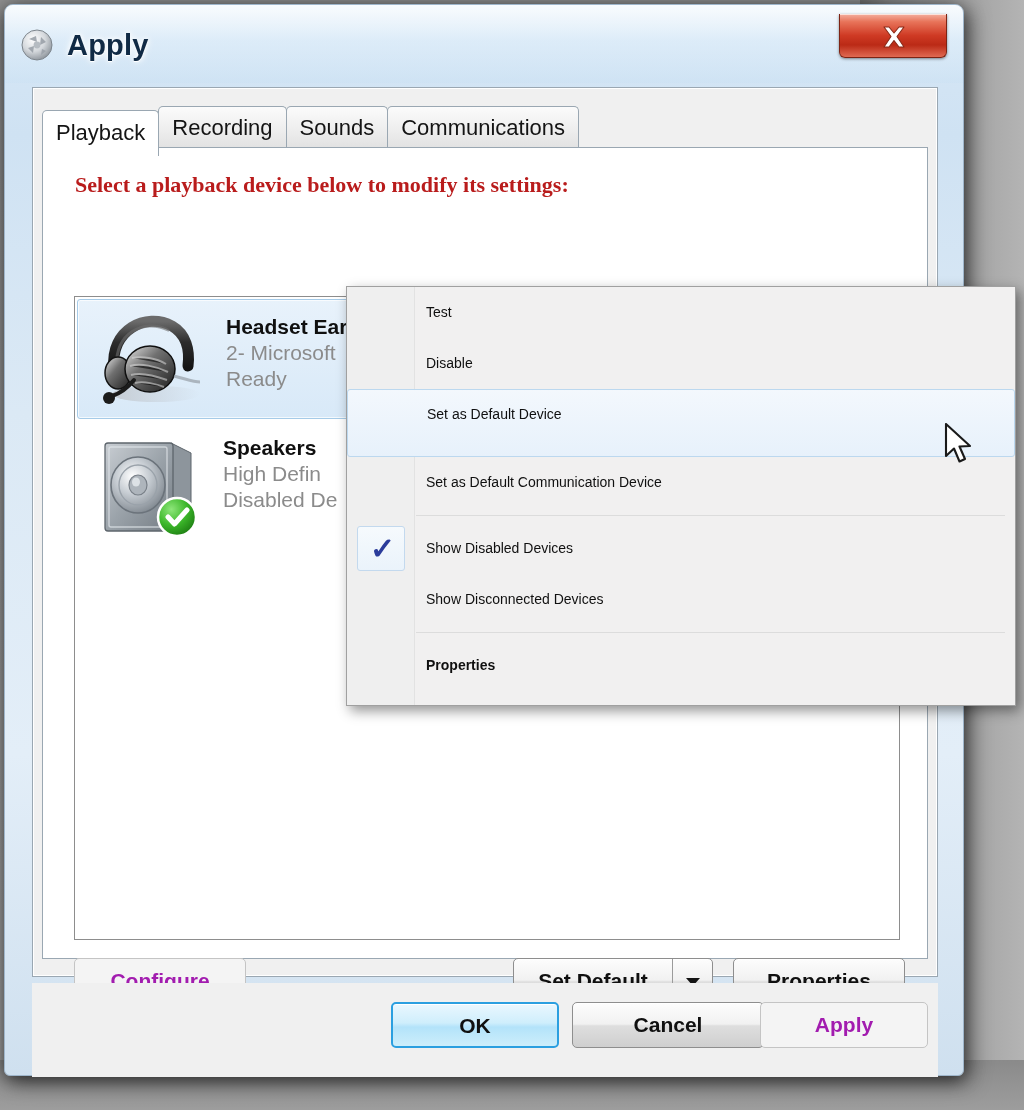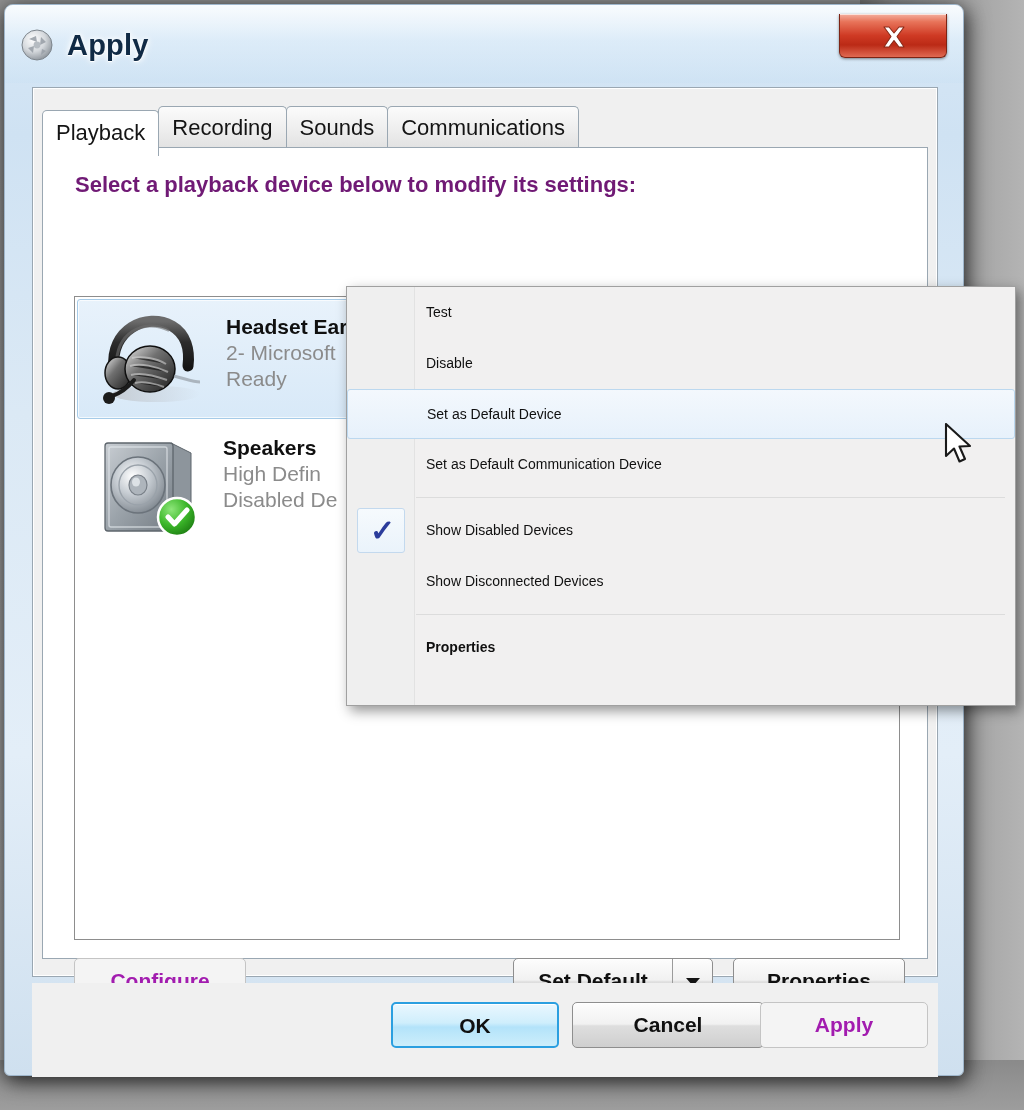--- a/index.html
+++ b/index.html
@@ -84,21 +84,21 @@
     background:#fff; height:46px; line-height:44px; top:-4px;
     border-color:#9aa7b2; z-index:5; font-weight:400;margin-top:8px;
   }
   .tabpanel {
     position:absolute; left:9px; top:59px; width:886px; height:812px;
     background:#fff; border:1px solid #9aa7b2;
   }
 
   .prompt {
     position:absolute; left:32px; top:24px;
-    font-size: 22px; font-weight:700; color:#701a75;
+    font-size: 22px; font-weight:700; color:#b91c1c;font-family:Liberation Serif, serif;
   }
 
   
   .devlist {
     position:absolute; left:0px; top:148px; width:826px; height:644px;
     border:1px solid #8d8d8d; background:#fff;
     left:31px;
   }
   .devrow {
     position:relative; height:124px; cursor:pointer;
@@ -165,21 +165,21 @@
   }
   .ctxitem {
     position:relative; height:51px; line-height:51px;
     padding-left:79px; font-size:14px; color:#101010;
     cursor:pointer; white-space:nowrap;
   }
   .ctxitem.bold { font-weight:700; }
   .ctxitem.hover {
     background: linear-gradient(180deg,#f3f8fd 0%,#e7f1fb 100%);
     border:1px solid #bcd8ef; border-radius:3px;
-    height:50px; line-height:49px;
+    height:68px; line-height:49px;
   }
   .ctxsep {
     height:1px; margin:7px 10px 7px 69px; background:#dcdcdc;
   }
   .ctx-check {
     position:absolute; left:10px; top:3px; width:48px; height:45px;
     border:1px solid #c3d9ee; border-radius:3px;
     background: linear-gradient(180deg,#f6fafd 0%,#eaf3fb 100%);
   }
   .ctx-check:after {

